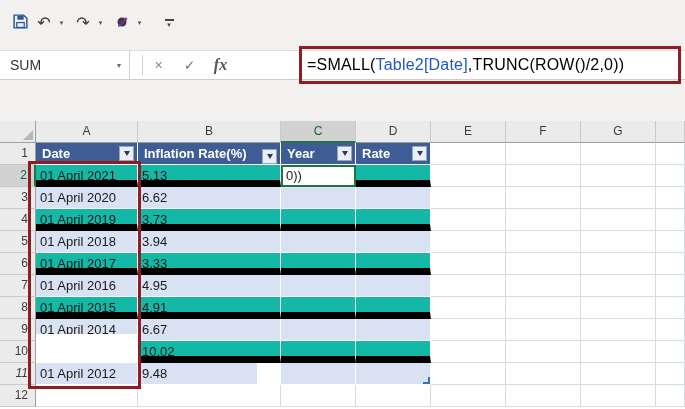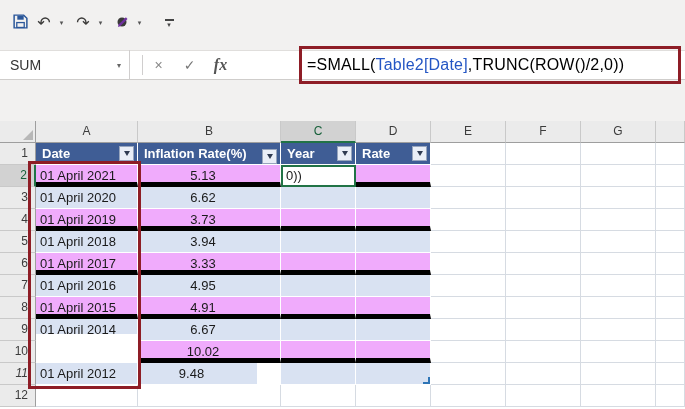--- a/index.html
+++ b/index.html
@@ -35,23 +35,23 @@
   
   #grid{position:absolute;top:121px;left:0;width:685px;height:288px;background:#fff;overflow:hidden}
   .corner{position:absolute;left:0;top:0;width:36px;height:22px;background:#EBEBEB;border-right:1px solid #9E9E9E;border-bottom:1px solid #9E9E9E}
   .corner::after{content:"";position:absolute;right:2px;bottom:2px;border-left:10px solid transparent;border-bottom:10px solid #B7B7B7}
   .ch{position:absolute;top:0;height:22px;background:#EBEBEB;border-right:1px solid #C9C9C9;border-bottom:1px solid #9E9E9E;text-align:center;line-height:21px;font-size:12px;color:#3c3c3c}
   .ch.active{background:#D2D2D2;color:#17603A;border-bottom:2px solid #217346}
   .rh{position:absolute;left:0;width:36px;background:#EBEBEB;border-right:1px solid #9E9E9E;border-bottom:1px solid #C9C9C9;text-align:right;padding-right:7px;line-height:21px;font-size:12px;color:#3c3c3c}
   .rh.active{background:#D2D2D2;color:#17603A;border-right:2px solid #217346}
   .cell{position:absolute;background:#fff;border-right:1px solid #D6DBE2;border-bottom:1px solid #D6DBE2;line-height:21px;padding:0 4px;white-space:nowrap;overflow:hidden;font-size:13px}
   .cell.thead{background:#3F5D95;color:#fff;font-weight:bold;border-right:1px solid #fff;border-bottom:1px solid #fff;display:flex;align-items:center;justify-content:space-between;padding:0 3px 0 6px}
-  .cell.band-a{background:#f0abfc;border-right:1px solid #fff;border-bottom:5px solid #000000}
+  .cell.band-a{background:#14b8a6;border-right:1px solid #fff;border-bottom:7px solid #000000}
   .cell.band-b{background:#D9E2F2;border-right:1px solid #fff;border-bottom:1px solid #fff}
-  .cell.num{text-align:center;padding-right:16px}
+  .cell.num{text-align:left;padding-right:16px}
   .cell.editing{background:#fff;border:2px solid #217346;line-height:18px;z-index:5;padding-left:3px}
   .fbtn{width:15px;height:15px;background:#E9EEF7;border:1px solid #97A5BD;display:flex;align-items:center;justify-content:center;flex:0 0 auto}
   .fbtn::after{content:"";border-left:3.5px solid transparent;border-right:3.5px solid transparent;border-top:5px solid #2F3B52}
   .thandle{position:absolute;width:7px;height:7px;border-right:2px solid #2E75B6;border-bottom:2px solid #2E75B6;z-index:6;background:transparent}
 </style>
 </head>
 <body>
 
 <div class="qat">
   <div class="qat-btn">

